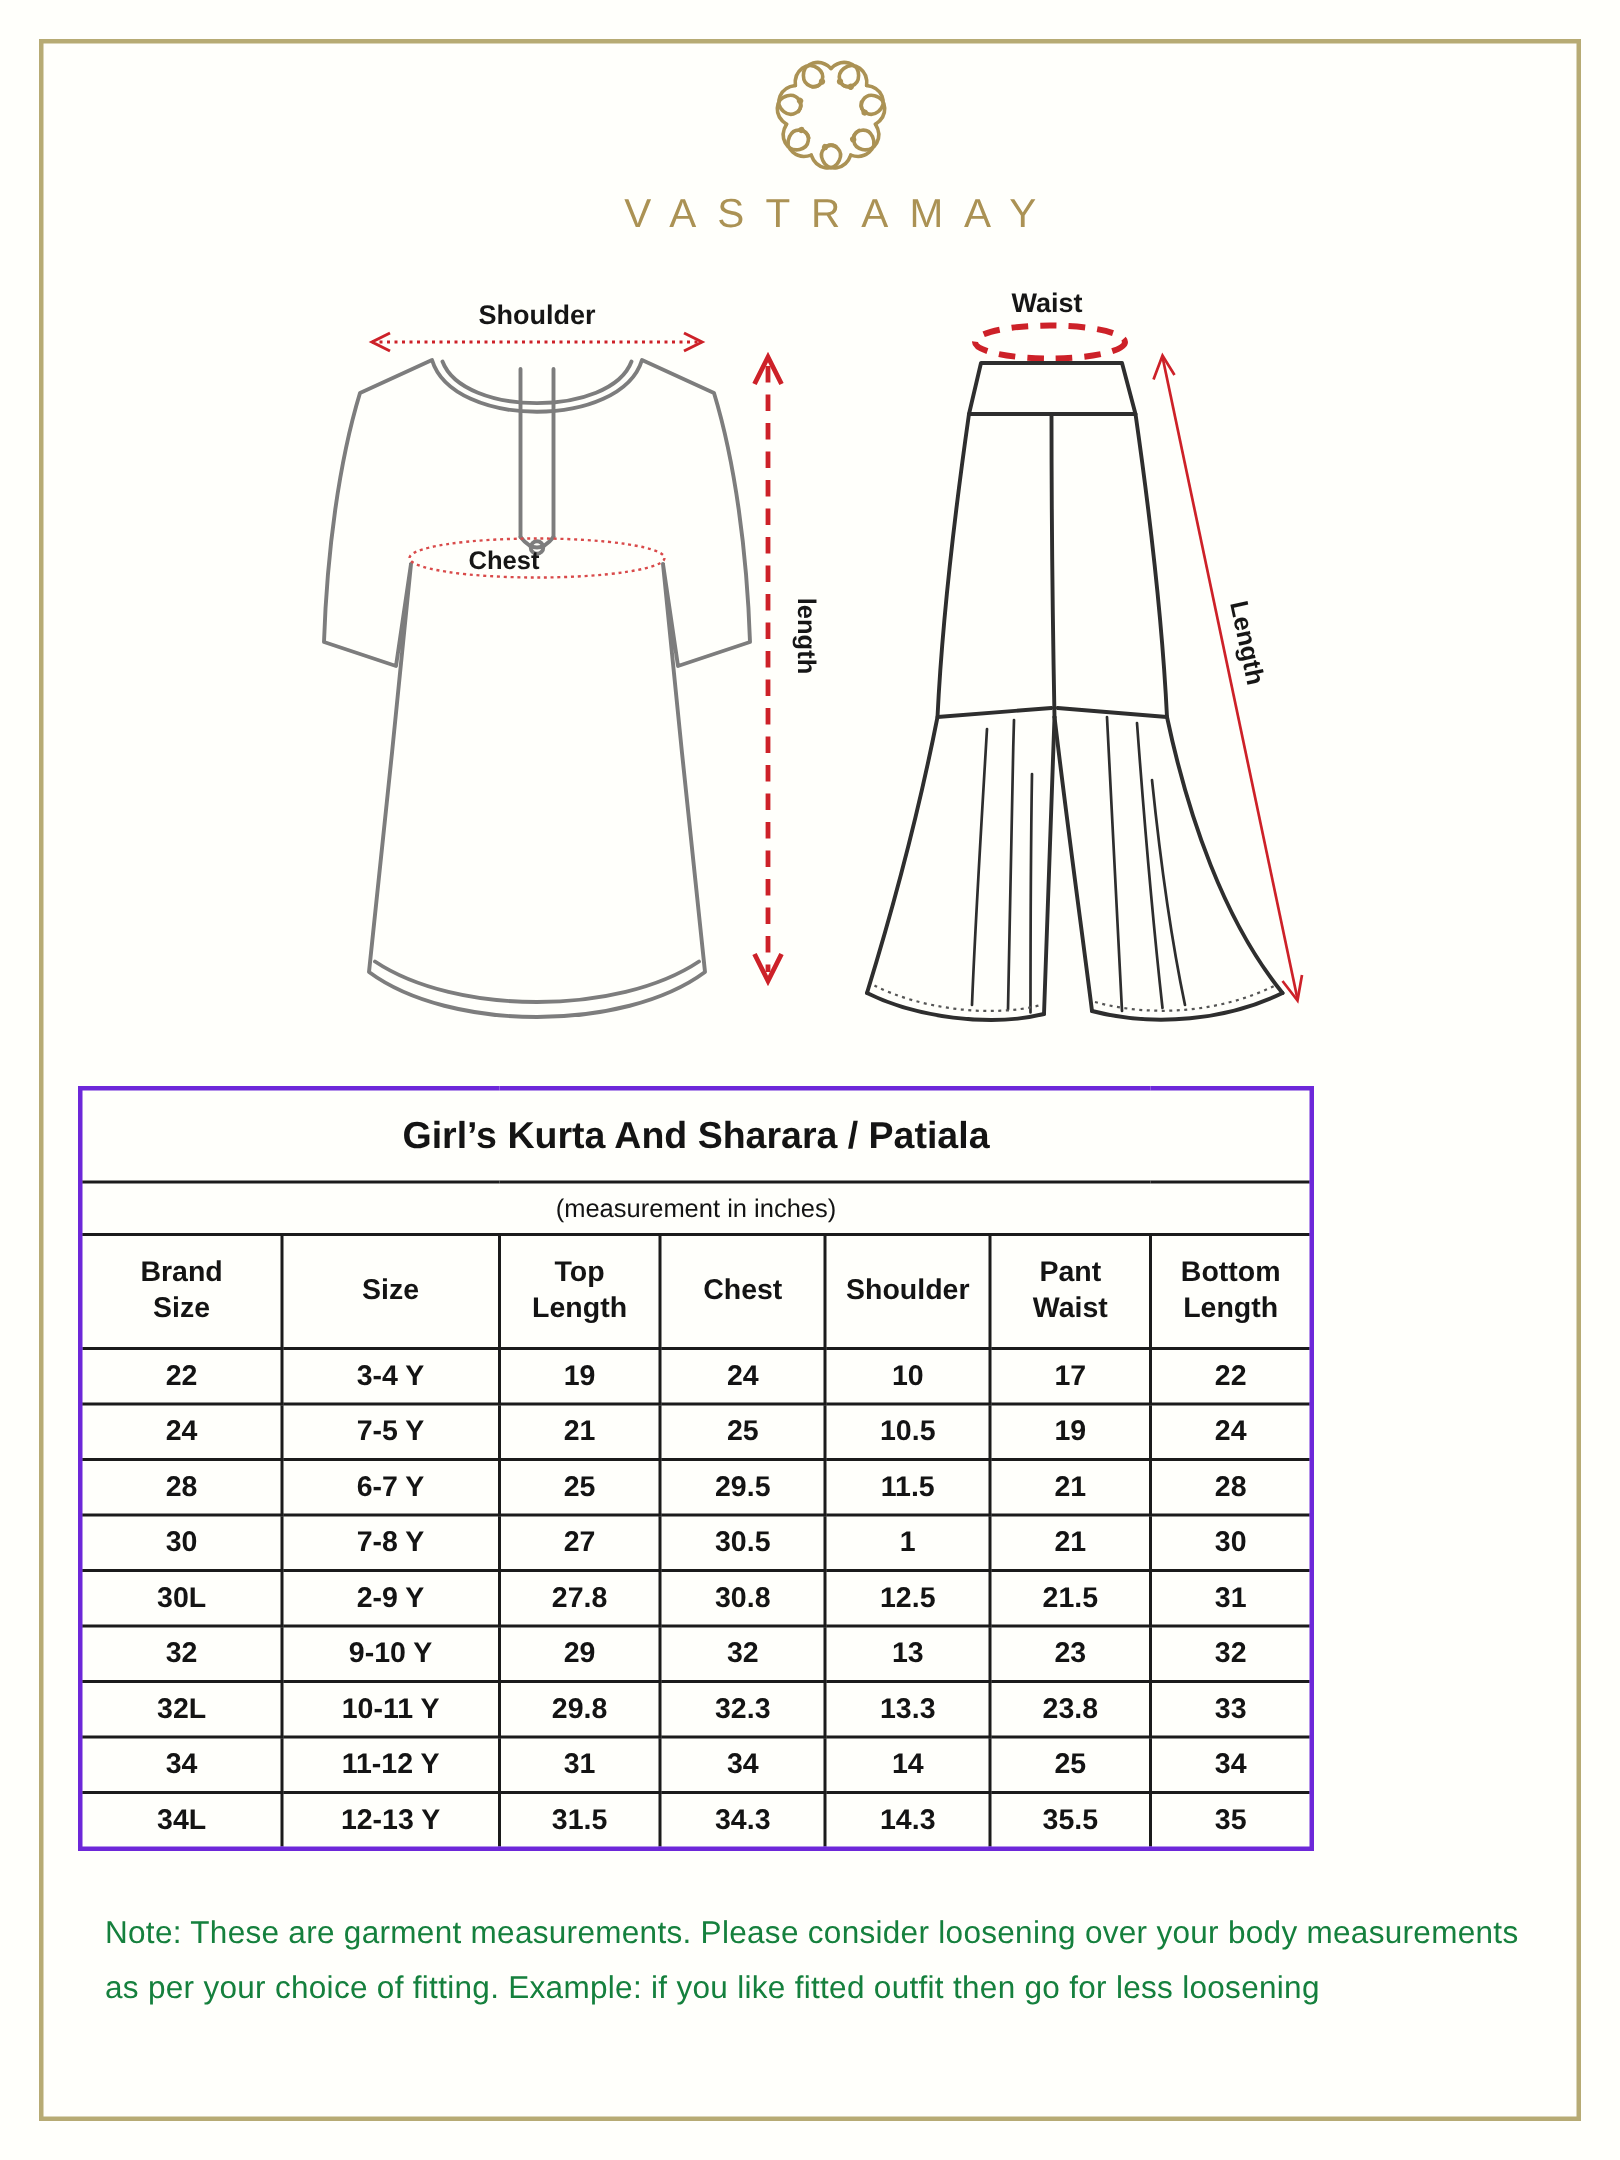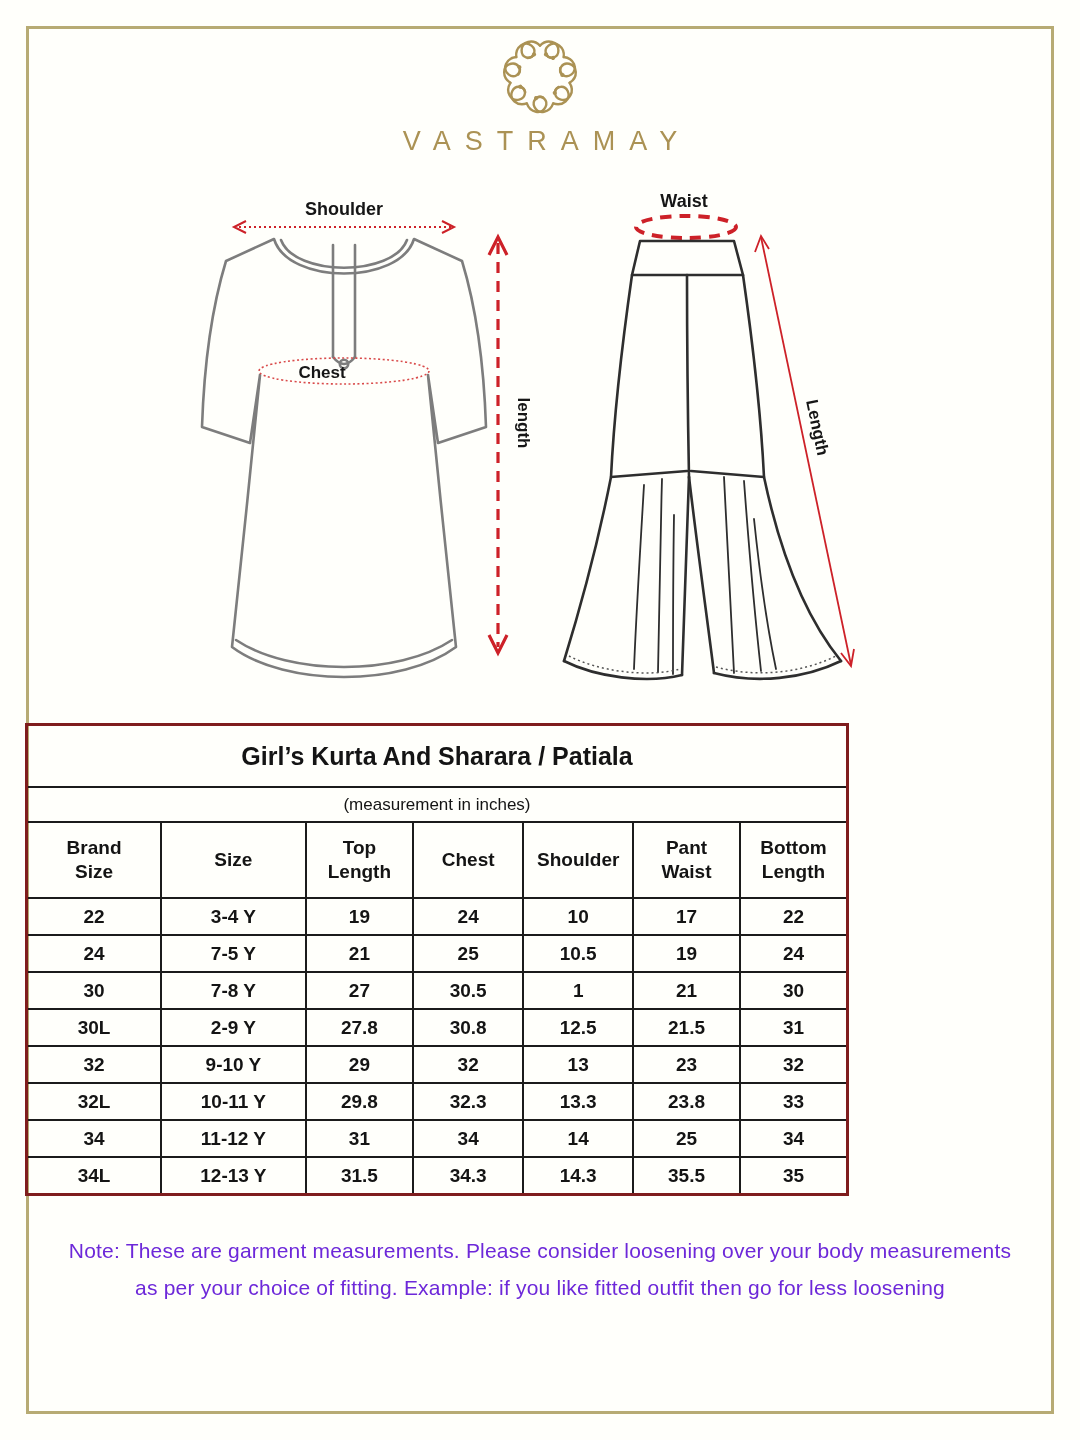--- a/index.html
+++ b/index.html
@@ -10,21 +10,21 @@
     color:#141414;
     position:relative;
     overflow:hidden;
   }
   .frame{
     position:absolute;
     left:26px;top:26px;right:26px;bottom:26px;
     border:3px solid #b7ab74;
     pointer-events:none;
   }
-  .content{position:relative;z-index:1;}
+  .content{position:relative;z-index:1;padding-left:27px;}
 
   
   .brand-header{padding-top:36px;text-align:center;}
   .wordmark{
     margin-top:6px;
     font-size:27px;
     letter-spacing:14px;
     padding-left:14px;
     color:#ab9254;
     font-weight:400;
@@ -46,21 +46,21 @@
     margin:20px auto 0;
     border-collapse:collapse;
     table-layout:fixed;
   }
   table.size-table td, table.size-table th{
     border:2px solid #1b1b1b;
     text-align:center;
     vertical-align:middle;
     padding:0 2px;
   }
-  table.size-table{border:3px solid #7f1d1d;margin-left:25px;}
+  table.size-table{border:3px solid #6d28d9;margin-left:25px;}
   .t-title td{
     height:60px;
     font-size:25px;
     font-weight:bold;
   }
   .t-subtitle td{
     height:33px;
     font-size:17px;
     font-weight:400;
   }
@@ -74,24 +74,24 @@
   .t-body td{
     height:35px;
     font-size:19px;
     font-weight:bold;
   }
 
   
   .note{
     width:994px;
     margin:36px 43px 16px;
-    text-align:center;
+    text-align:left;
     font-size:21px;
     line-height:1.78;
-    color:#6d28d9;
+    color:#15803d;
     letter-spacing:0.2px;
   }
   .note span{display:block;}
 </style>
 </head>
 <body>
 
 <div class="frame"></div>
 
 <div class="content">
@@ -261,20 +261,29 @@
         <tr>
           <td>24</td>
           <td>7-5 Y</td>
           <td>21</td>
           <td>25</td>
           <td>10.5</td>
           <td>19</td>
           <td>24</td>
         </tr>
         <tr>
+          <td>28</td>
+          <td>6-7 Y</td>
+          <td>25</td>
+          <td>29.5</td>
+          <td>11.5</td>
+          <td>21</td>
+          <td>28</td>
+        </tr>
+        <tr>
           <td>30</td>
           <td>7-8 Y</td>
           <td>27</td>
           <td>30.5</td>
           <td>1</td>
           <td>21</td>
           <td>30</td>
         </tr>
         <tr>
           <td>30L</td>

